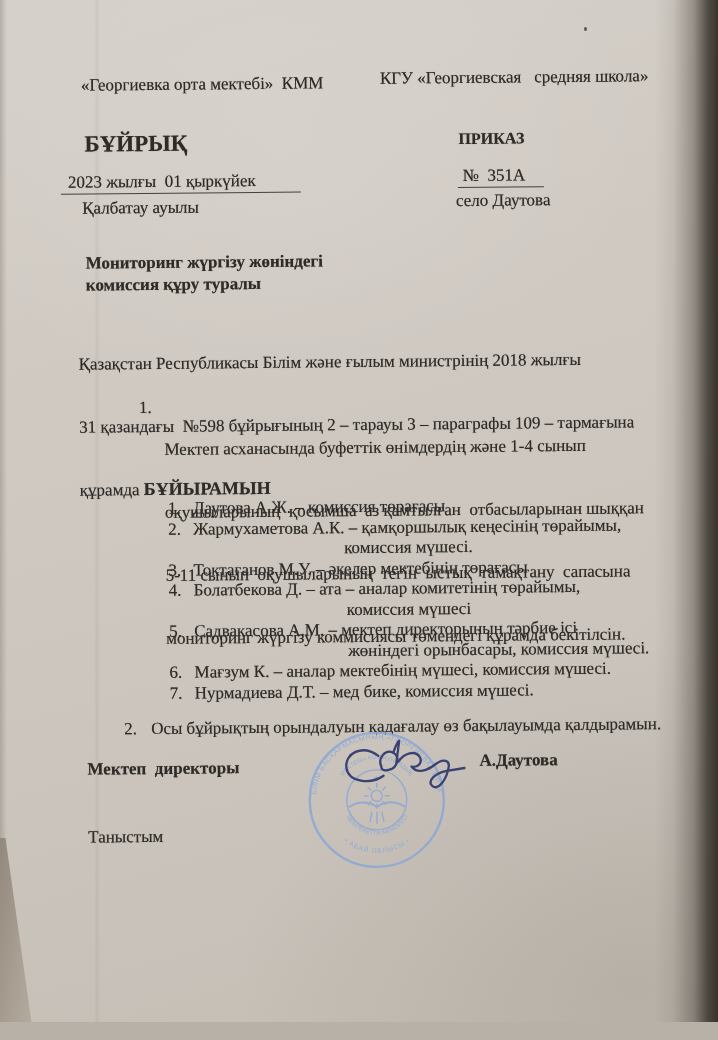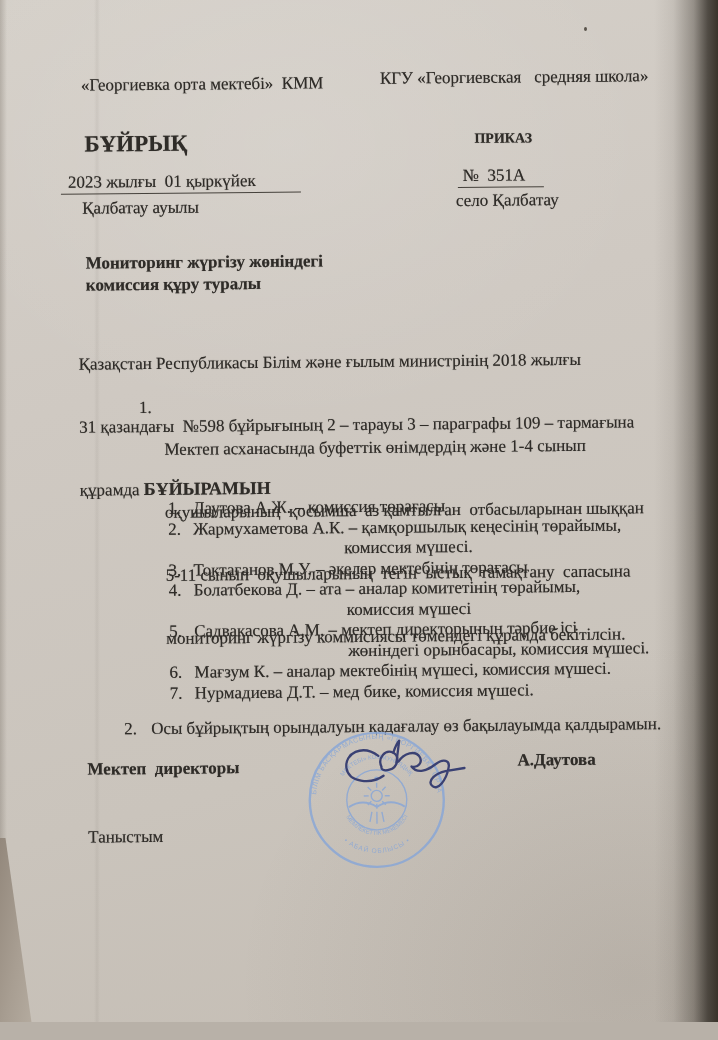--- a/index.html
+++ b/index.html
@@ -40,27 +40,27 @@
 <div class="scan">
   <div class="lighting"></div>
   <div class="crease"></div>
 
   <div class="content">
 
     <div class="t" style="left:85px;top:72px;">«Георгиевка орта мектебі»  КММ</div>
     <div class="t" style="left:384px;top:68px;">КГУ «Георгиевская   средняя школа»</div>
 
     <div class="t b" style="left:88px;top:131px;font-size:23px;">БҰЙРЫҚ</div>
-    <div class="t b" style="left:478px;top:129px;font-size:14px;">ПРИКАЗ</div>
+    <div class="t b" style="left:462px;top:129px;font-size:16px;">ПРИКАЗ</div>
 
     <div class="t u" style="left:64px;top:169px;width:240px;"><span style="padding-left:7px;">2023 жылғы  01 қыркүйек</span></div>
     <div class="t u" style="left:461px;top:166px;width:86px;"><span style="padding-left:5px;font-family:Liberation Serif, serif;">№  351А</span></div>
 
     <div class="t" style="left:85px;top:195px;">Қалбатау ауылы</div>
-    <div class="t" style="left:459px;top:191px;">село Қалбатау</div>
+    <div class="t" style="left:459px;top:191px;">село Даутова</div>
 
     <div class="t b" style="left:88px;top:250px;">Мониторинг жүргізу жөніндегі</div>
     <div class="t b" style="left:88px;top:272px;">комиссия құру туралы</div>
 
     <div class="t lines" style="left:80px;top:309px;">
       <div>Қазақстан Республикасы Білім және ғылым министрінің 2018 жылғы</div>
       <div>31 қазандағы  №598 бұйрығының 2 – тарауы 3 – параграфы 109 – тармағына</div>
       <div><span>құрамда </span><span class="b" style="font-size:18px;">БҰЙЫРАМЫН</span></div>
     </div>
 
@@ -95,21 +95,21 @@
           <div class="m-line"><span class="m-num">6.</span><span>Мағзум К. – аналар мектебінің мүшесі, комиссия мүшесі.</span></div>
         </div>
         <div>
           <div class="m-line"><span class="m-num">7.</span><span>Нурмадиева Д.Т. – мед бике, комиссия мүшесі.</span></div>
         </div>
       </div>
 
     <div class="t" style="left:122px;top:716px;"><span class="m-num" style="width:27px;display:inline-block;">2.</span><span>Осы бұйрықтың орындалуын қадағалау өз бақылауымда қалдырамын.</span></div>
 
     <div class="t b" style="left:85px;top:756px;">Мектеп  директоры</div>
-    <div class="t b" style="left:515px;top:751px;font-family:Liberation Serif, serif;">А.Даутова</div>
+    <div class="t b" style="left:477px;top:751px;font-family:Liberation Serif, serif;">А.Даутова</div>
     <div class="t" style="left:85px;top:824px;">Таныстым</div>
 
     <svg width="150" height="150" style="position:absolute;left:299px;top:725px;opacity:0.85;" viewBox="0 0 150 150">
       <defs>
         <path id="arcTopOuter" d="M 14 75 A 61 61 0 1 1 136 75" fill="none"></path>
         <path id="arcBotOuter" d="M 22 75 A 53 53 0 0 0 128 75" fill="none"></path>
         <path id="arcTopInner" d="M 34 75 A 41 41 0 1 1 116 75" fill="none"></path>
         <path id="arcBotInner" d="M 40 75 A 35 35 0 0 0 110 75" fill="none"></path>
       </defs>
       <g stroke="#8aa7d6" fill="none">

